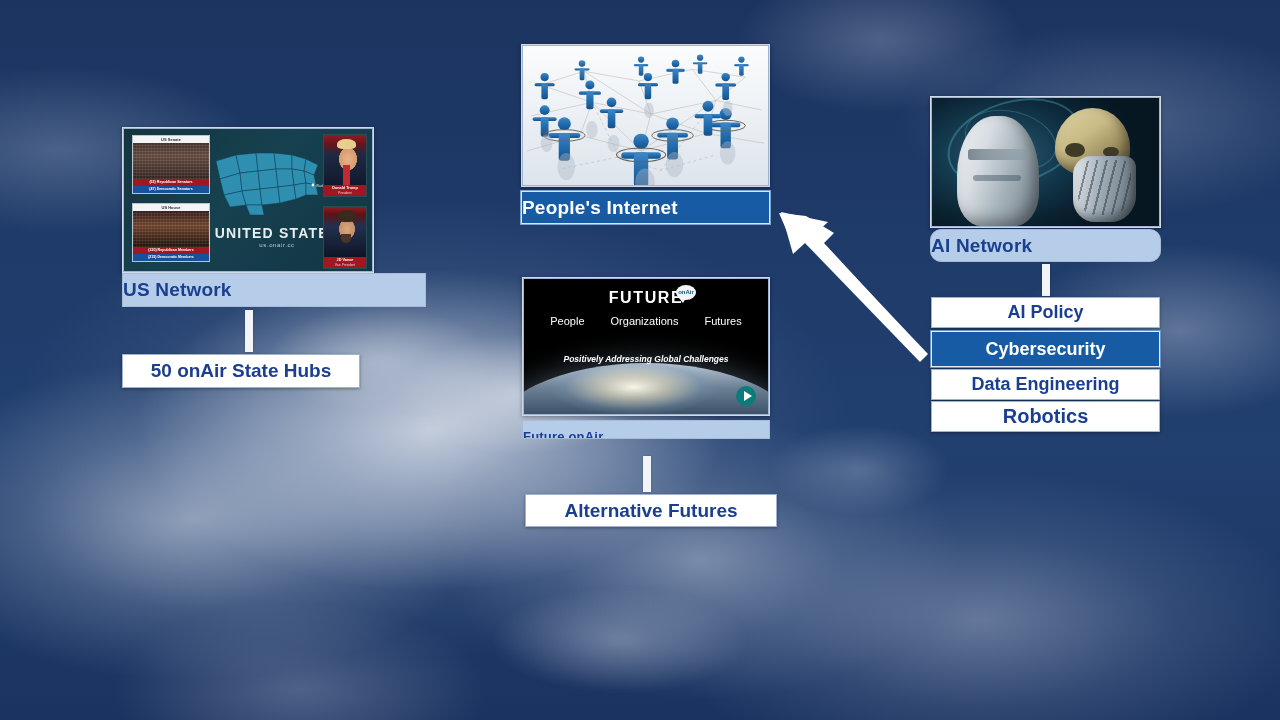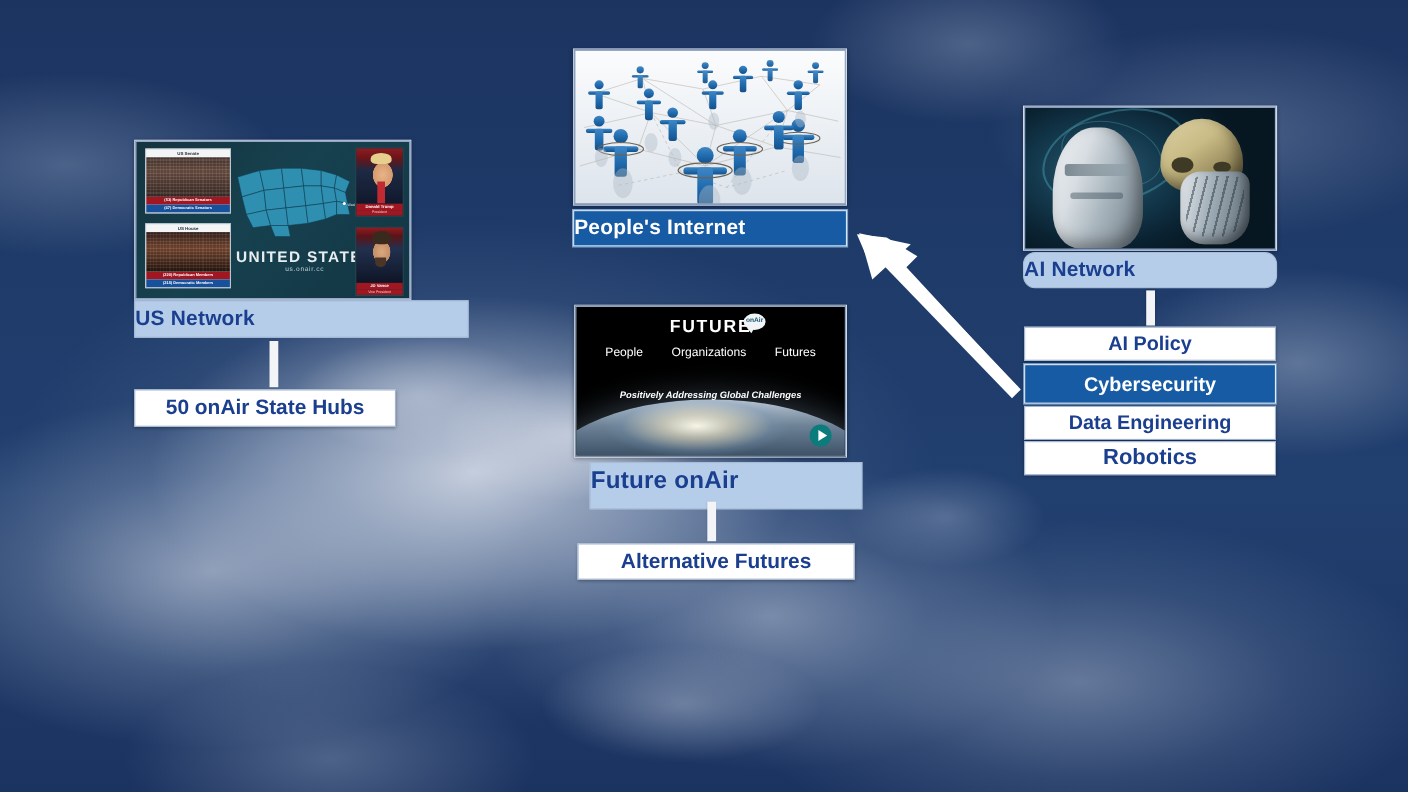--- a/index.html
+++ b/index.html
@@ -668,21 +668,21 @@
         <span>Organizations</span>
         <span>Futures</span>
       </div>
       <div class="fo-tag">Positively Addressing Global Challenges</div>
       <div class="fo-play">
           <i></i>
         </div>
     </div>
   </div>
 
-  <div class="caption cap-light" style="position:absolute; left:536px; top:420px; width:248px; height:43px; line-height:31px; font-size:22px;">Future onAir</div>
+  <div class="caption cap-light" style="position:absolute; left:522px; top:420px; width:248px; height:19px; line-height:31px; font-size:13px;">Future onAir</div>
 
   <div class="connector" style="left:643px; top:456px; width:8px; height:36px;"></div>
 
   <div class="pill" style="left:525px; top:494px; width:252px; height:33px; font-size:19px;">Alternative Futures</div>
 
   <div class="card" style="left:930px; top:96px; width:231px; height:132px;">
     <div class="card-img ai-img">
       <div class="ai-ring"></div>
       <div class="ai-ring2"></div>
       <div class="ai-head"></div>

